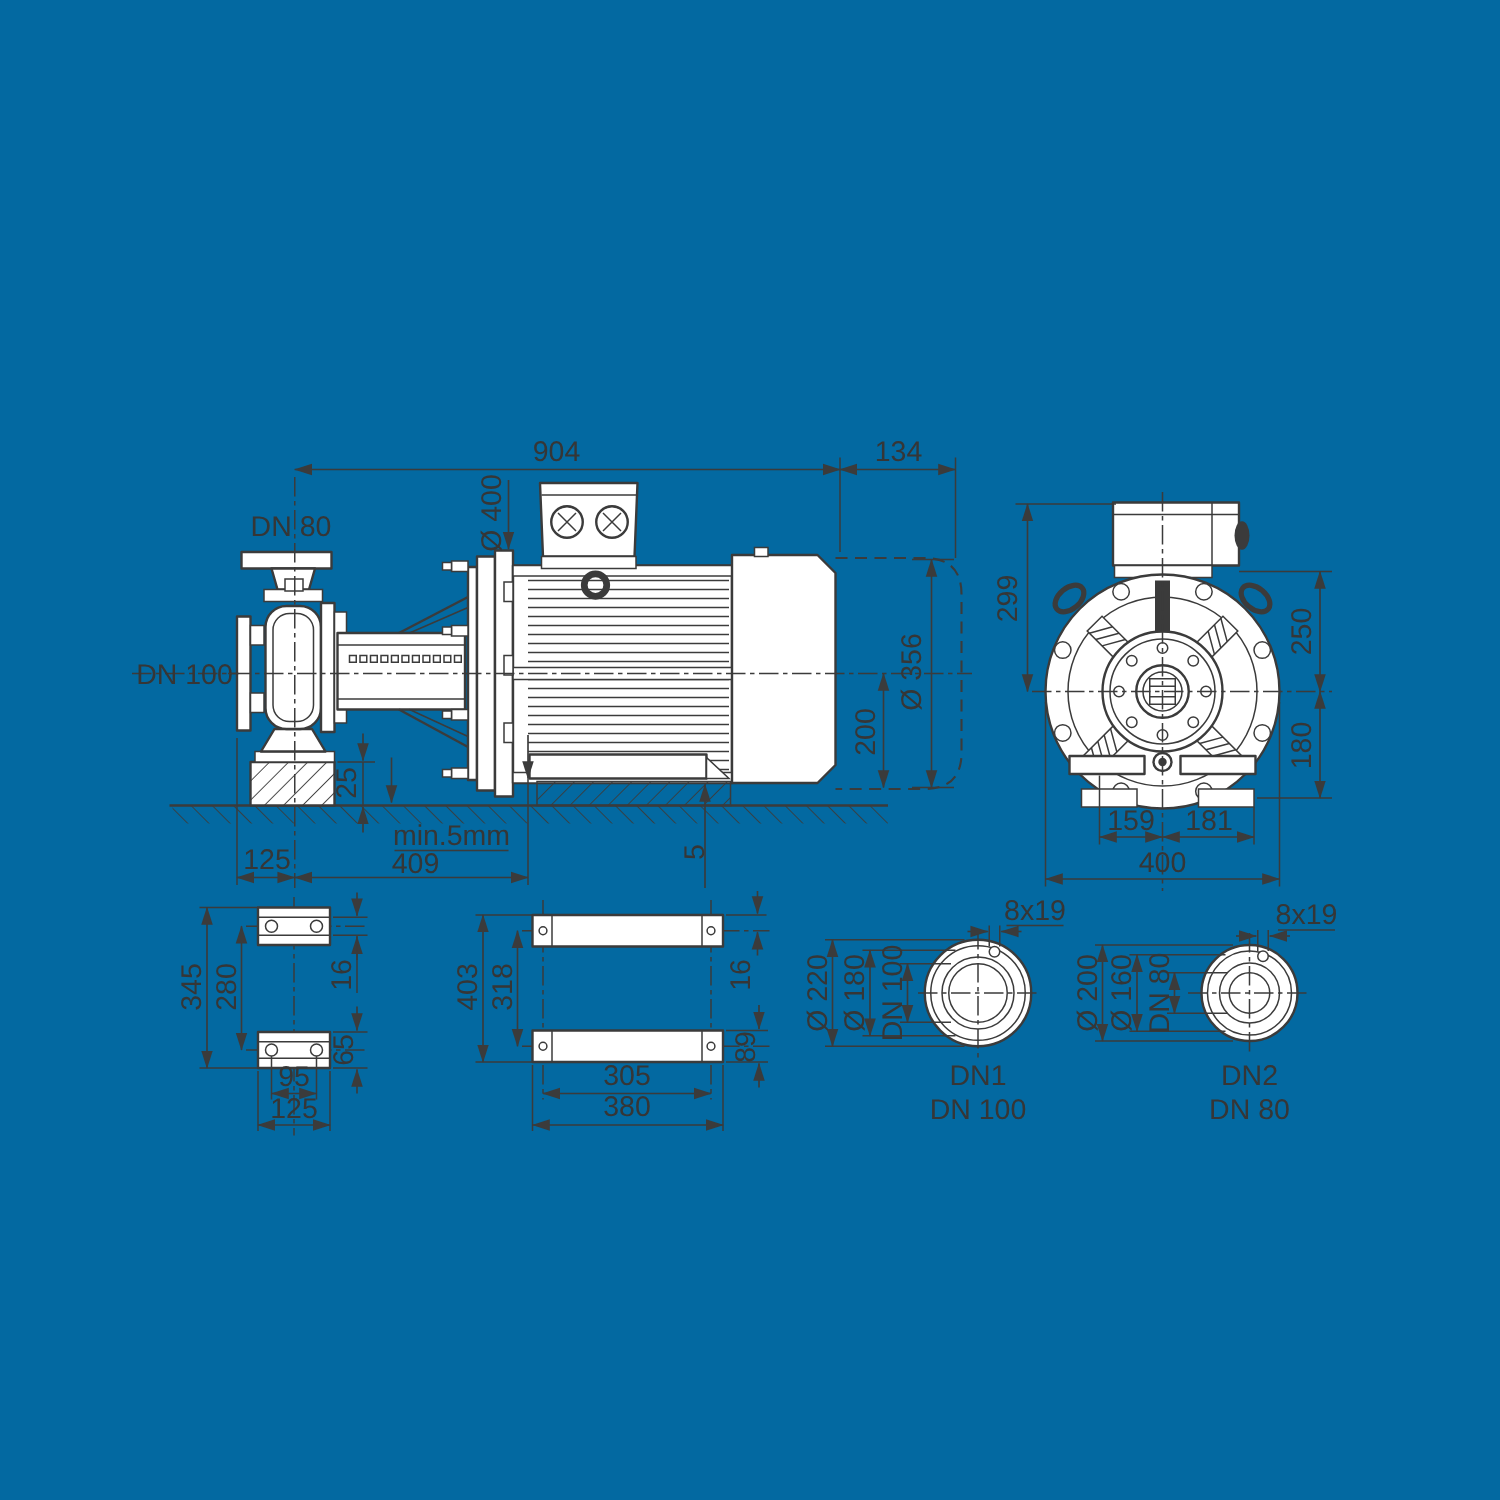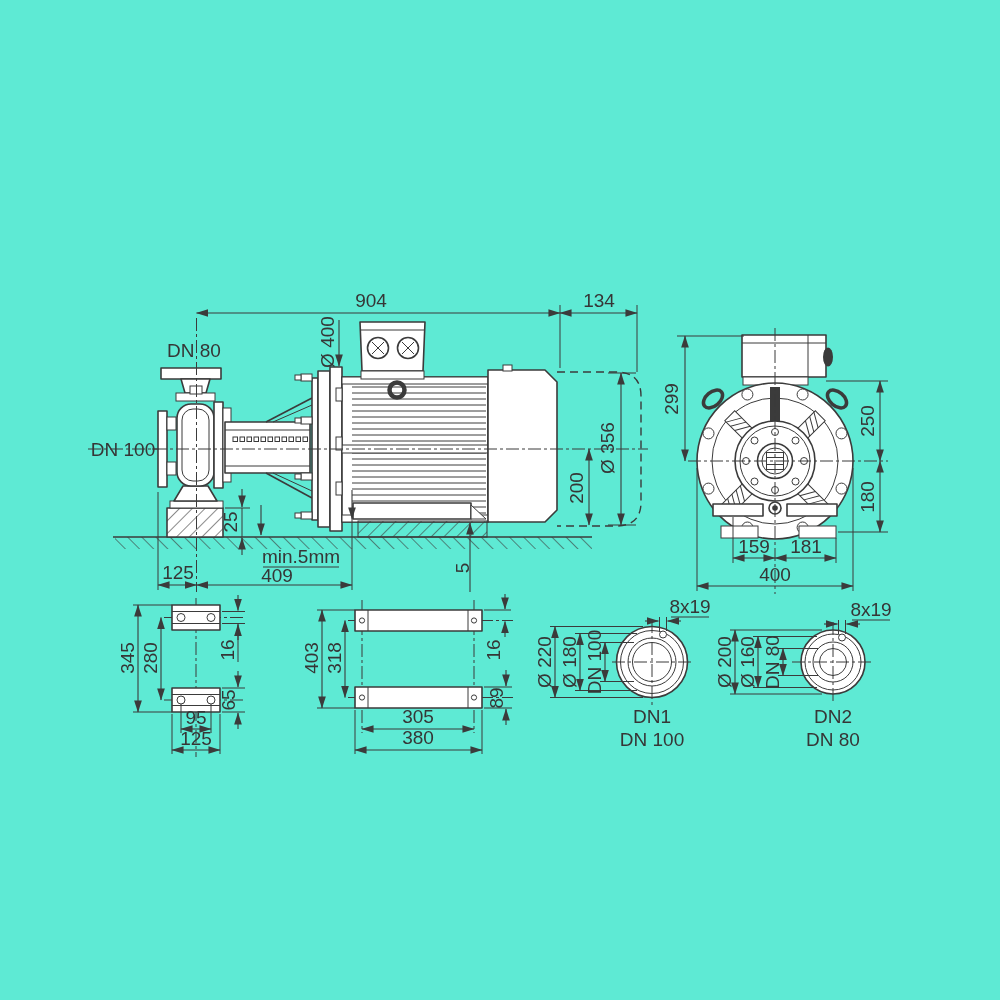--- a/index.html
+++ b/index.html
@@ -1,16 +1,16 @@
 <!DOCTYPE html>
 <html><head>
 <meta charset="utf-8">
 <style>
   html,body{margin:0;padding:0;background:#ffffff;}
-  .stage{width:1000px;height:1000px;background:#5eead4;position:relative;overflow:hidden;}
+  .stage{width:1000px;height:1000px;background:#0369a1;position:relative;overflow:hidden;}
   svg{display:block;}
   
   .ol{fill:none;stroke:#3b3b3b;stroke-width:1.6;stroke-linejoin:round;stroke-linecap:butt;}
   .olw{fill:#fff;stroke:#3b3b3b;stroke-width:1.6;stroke-linejoin:round;}
   .tl{fill:none;stroke:#3b3b3b;stroke-width:1;}
   .tlw{fill:#fff;stroke:#3b3b3b;stroke-width:1;}
   .dim{fill:none;stroke:#3b3b3b;stroke-width:1.1;}
   .d2{marker-start:url(#ar);marker-end:url(#ar);}
   .de{marker-end:url(#ar);}
   .cl{fill:none;stroke:#3b3b3b;stroke-width:1;stroke-dasharray:13 3 3 3;}

